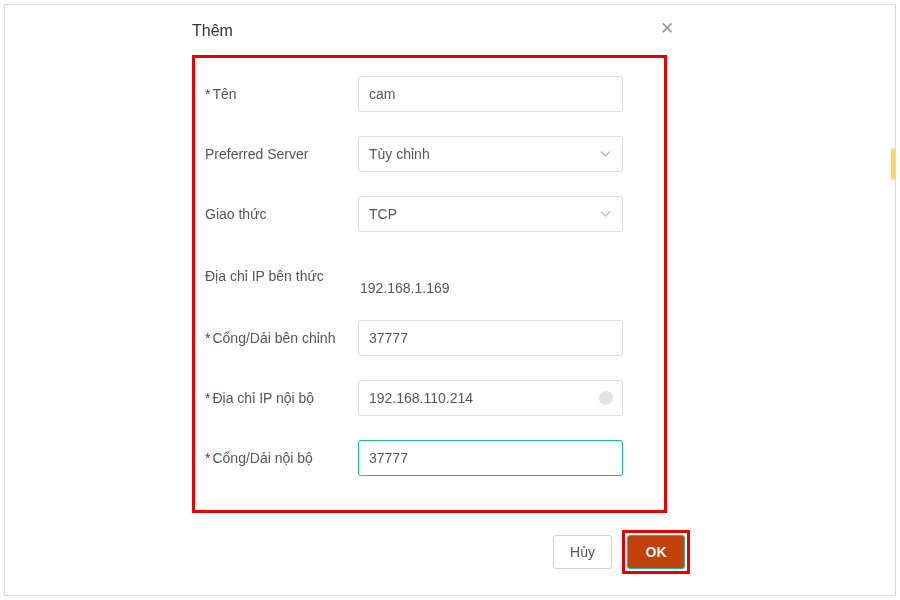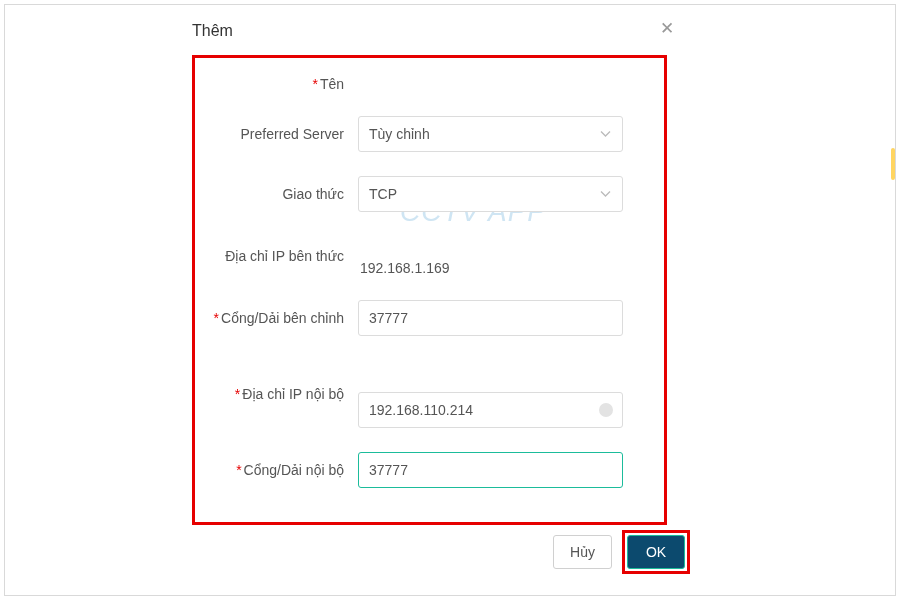--- a/index.html
+++ b/index.html
@@ -57,21 +57,20 @@
     .form-row {
       display: flex;
       align-items: center;
       margin-bottom: 24px;
     }
     .form-row:last-child {
       margin-bottom: 16px;
     }
     .form-label {
       width: 153px;
-      text-align: right;
       padding-right: 14px;
       font-size: 14px;
       color: #555;
     }
     .req-star {
       color: #e60000;
       margin-right: 2px;
     }
     .form-control {
       width: 265px;
@@ -111,21 +110,20 @@
     }
     .static-value {
       font-size: 14px;
       color: #555;
       padding-left: 2px;
       margin-top: 24px;
     }
     .input-with-icon {
       position: relative;
       width: 265px;
-      margin-top: 32px;
     }
     .input-with-icon .form-control {
       width: 100%;
       padding-right: 30px;
     }
     .clear-dot {
       position: absolute;
       right: 10px;
       top: 50%;
       transform: translateY(-50%);
@@ -170,24 +168,25 @@
       border: 1px solid #d0d0d0;
       color: #555;
       min-width: 58px;
       margin-left: 32px;
     }
     .ok-wrap {
       border: 3px solid #e60000;
       padding: 2px;
     }
     .btn-ok {
-      background: #0c4a6e;
+      background: #c2410c;
       border: 1px solid #1bbc9b;
       color: #fff;
       min-width: 58px;
+      font-weight: bold;
     }
     .yellow-edge {
       position: absolute;
       right: 5px;
       top: 148px;
       width: 4px;
       height: 32px;
       background: #ffd561;
       border-radius: 2px;
     }
@@ -205,20 +204,21 @@
     <div class="dialog-title">Thêm</div>
     <div class="close-x">✕</div>
   </div>
 
   <div class="form-area">
 
     <div class="form-row">
       <div class="form-label">
         <span class="req-star">*</span><span>Tên</span>
       </div>
+      <input class="form-control" type="text" value="cam" style="">
     </div>
 
     <div class="form-row">
       <div class="form-label">
         <span>Preferred Server</span>
       </div>
       <div class="select-wrap">
         <input class="form-control" type="text" readonly="" value="Tùy chỉnh" style="">
         <span class="select-chevron">
           <svg viewBox="0 0 11 7">

